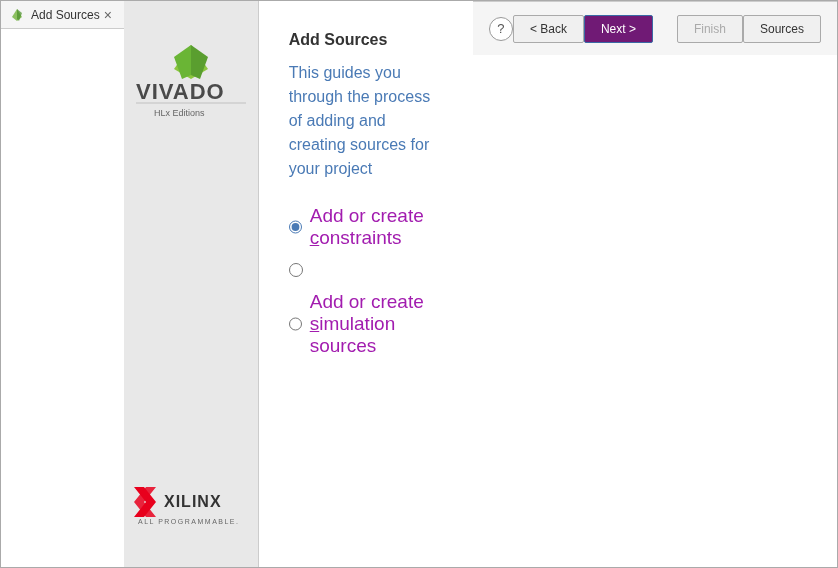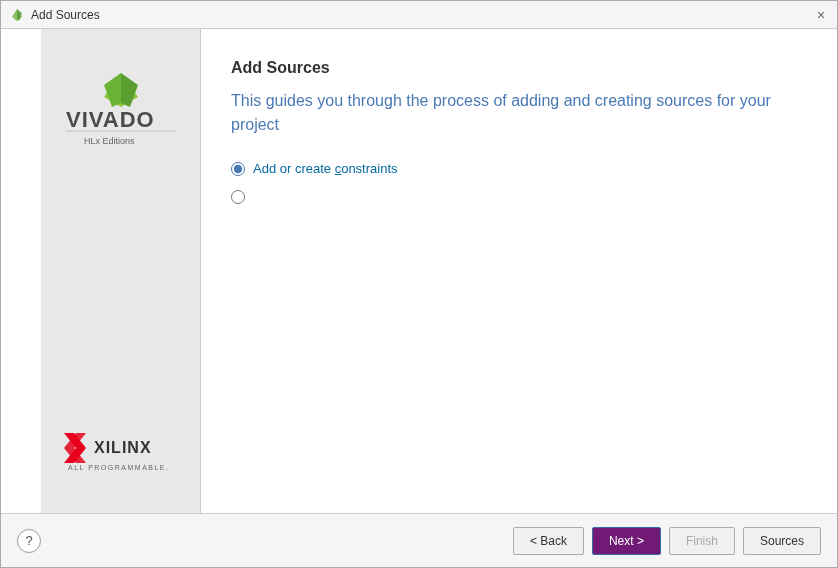--- a/index.html
+++ b/index.html
@@ -14,21 +14,21 @@
       height: 568px;
       overflow: hidden;
     }
 
     .window {
       width: 838px;
       height: 568px;
       background: #ffffff;
       border: 1px solid #aaa;
       display: flex;
-      flex-direction: column;
+      flex-direction: row;
       box-shadow: 2px 2px 8px rgba(0,0,0,0.3);
     }
 
     .titlebar {
       background: #f5f5f5;
       border-bottom: 1px solid #ccc;
       height: 28px;
       display: flex;
       align-items: center;
       padding: 0 8px;
@@ -65,30 +65,29 @@
       background: none;
     }
 
     .content-area {
       display: flex;
       flex: 1;
       overflow: hidden;
     }
 
     .sidebar {
-      width: 160px;
+      width: 135px;
       background: #e8e8e8;
       border-right: 1px solid #ccc;
       display: flex;
       flex-direction: column;
       align-items: center;
       justify-content: space-between;
       padding: 20px 0;
       flex-shrink: 0;
-      margin-left: 40px;
     }
 
     .vivado-logo {
       display: flex;
       flex-direction: column;
       align-items: center;
       margin-top: 20px;
     }
 
     
@@ -136,22 +135,22 @@
     }
 
     .radio-item input[type="radio"] {
       width: 14px;
       height: 14px;
       cursor: pointer;
       accent-color: #4a7ab5;
     }
 
     .radio-label {
-      font-size: 13px;
-      color: #0369a1;
+      font-size: 19px;
+      color: #a21caf;
       cursor: pointer;
     }
 
     .radio-label .underline {
       text-decoration: underline;
     }
 
     .spacer { flex: 1; }
 
     .footer {
@@ -179,21 +178,21 @@
       display: flex;
       align-items: center;
       justify-content: center;
       cursor: pointer;
       font-size: 13px;
       color: #555;
     }
 
     .footer-right {
       display: flex;
-      gap: 8px;
+      gap: 0;
       align-items: center;
     }
 
     .btn {
       height: 28px;
       padding: 0 16px;
       border: 1px solid #aaa;
       background: #f0f0f0;
       font-size: 12px;
       cursor: pointer;
@@ -203,20 +202,21 @@
 
     .btn-primary {
       background: #701a75;
       color: #fff;
       border: 1px solid #3a6aa5;
     }
 
     .btn-disabled {
       color: #aaa;
       cursor: default;
+      margin-left: 24px;
     }
   </style>
 </head>
 <body>
 
 <div class="window">
 
   <div class="titlebar">
     <div class="titlebar-left">
 
@@ -272,20 +272,26 @@
           <input type="radio" name="source-type" checked="" style="">
           <span class="radio-label">
             Add or create <span class="underline">c</span>onstraints
           </span>
         </label>
 
         <label class="radio-item">
           <input type="radio" name="source-type" style="">
         </label>
 
+        <label class="radio-item">
+          <input type="radio" name="source-type" style="">
+          <span class="radio-label">
+            Add or create <span class="underline">s</span>imulation sources
+          </span>
+        </label>
       </div>
 
       <div class="spacer"></div>
     </div>
   </div>
 
   <div class="footer">
     <div class="footer-left">
       <button class="help-btn">?</button>
     </div>

